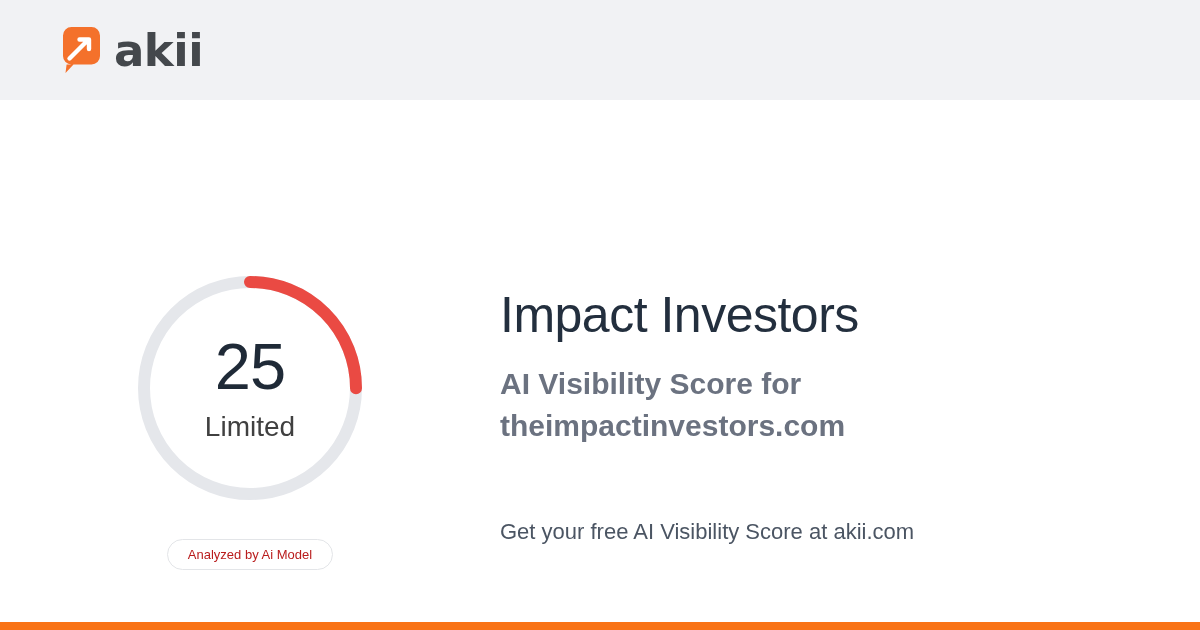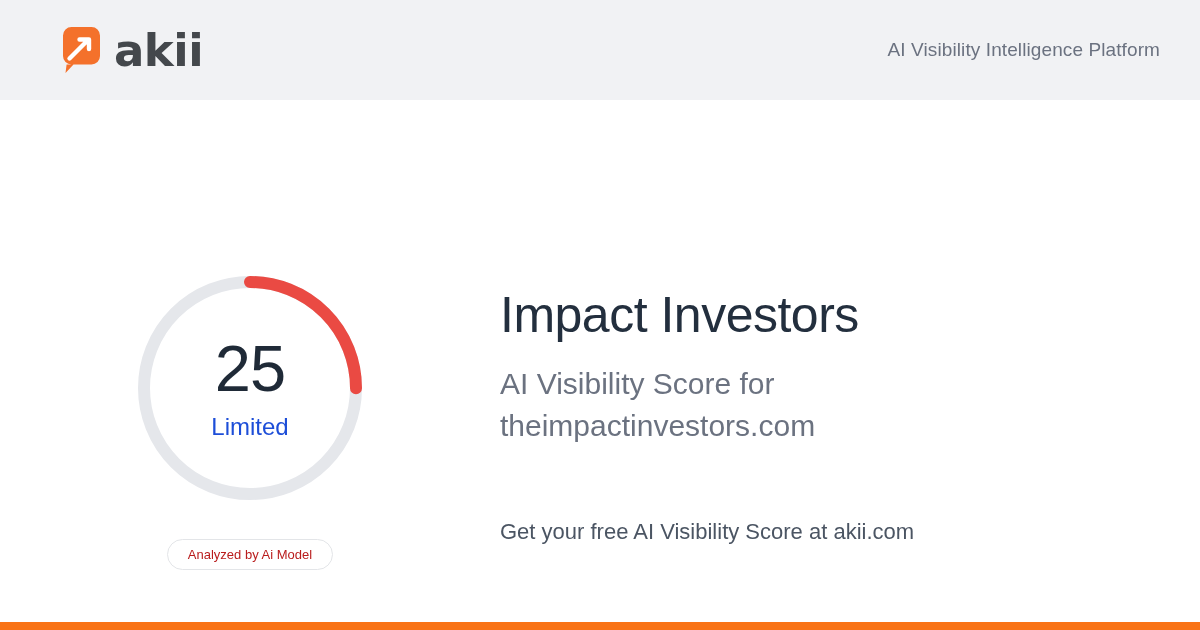--- a/index.html
+++ b/index.html
@@ -89,22 +89,22 @@
     gap: 2px;
   }
   .gauge-score {
     font-size: 65px;
     font-weight: 400;
     color: #1f2a37;
     line-height: 1;
     letter-spacing: -1px;
   }
   .gauge-label {
-    font-size: 24px;
-    color: #1d4ed8;
+    font-size: 28px;
+    color: #404040;
     line-height: 1;
     margin-top: 12px;
   }
   .badge {
     margin-top: 38px;
     border: 1px solid #e3e5e8;
     border-radius: 999px;
     padding: 8px 20px;
     font-size: 13px;
     color: #b91c1c;
@@ -127,21 +127,21 @@
     margin: 0;
     letter-spacing: -0.5px;
     white-space: nowrap;
   }
   .subtitle {
     font-size: 30px;
     color: #6b7280;
     line-height: 1.38;
     margin: 22px 0 0 0;
     max-width: 400px;
-    font-weight: 400;
+    font-weight: 700;
   }
   .cta {
     font-size: 22px;
     color: #4b5563;
     margin: 75px 0 0 0;
     line-height: 1;
     white-space: nowrap;
   }
 
   
@@ -162,21 +162,20 @@
   <div class="brand">
     <span class="brand-mark">
       <svg width="49" height="49" viewBox="0 0 49 49" aria-hidden="true">
         <path d="M7 9.5 A8.5 8.5 0 0 1 15.5 1 H35.5 A8.5 8.5 0 0 1 44 9.5 V30 A8.5 8.5 0 0 1 35.5 38.5 H17.5 L9.5 47 L10.6 38.5 H15.5 A8.5 8.5 0 0 1 7 30 Z" fill="#f4712b"></path>
         <path d="M13.5 32.5 L31 15 M23.5 13.5 H33 V23" stroke="#ffffff" stroke-width="4.4" stroke-linecap="round" stroke-linejoin="round" fill="none"></path>
       </svg>
     </span>
     <span class="brand-name">akii</span>
   </div>
 
-  <div class="header-tagline">AI Visibility Intelligence Platform</div>
 </div>
 
 <div class="main">
 
   <div class="gauge-col">
 
     <div class="gauge-wrap">
       <svg width="226" height="226" viewBox="0 0 226 226">
         <circle cx="113" cy="113" r="106" fill="none" stroke="#e5e7eb" stroke-width="12"></circle>
         <circle id="gauge-arc" cx="113" cy="113" r="106" fill="none" stroke="#ea4a43" stroke-width="12" stroke-linecap="round" stroke-dasharray="166.50441064025904 499.5132319207771"></circle>

